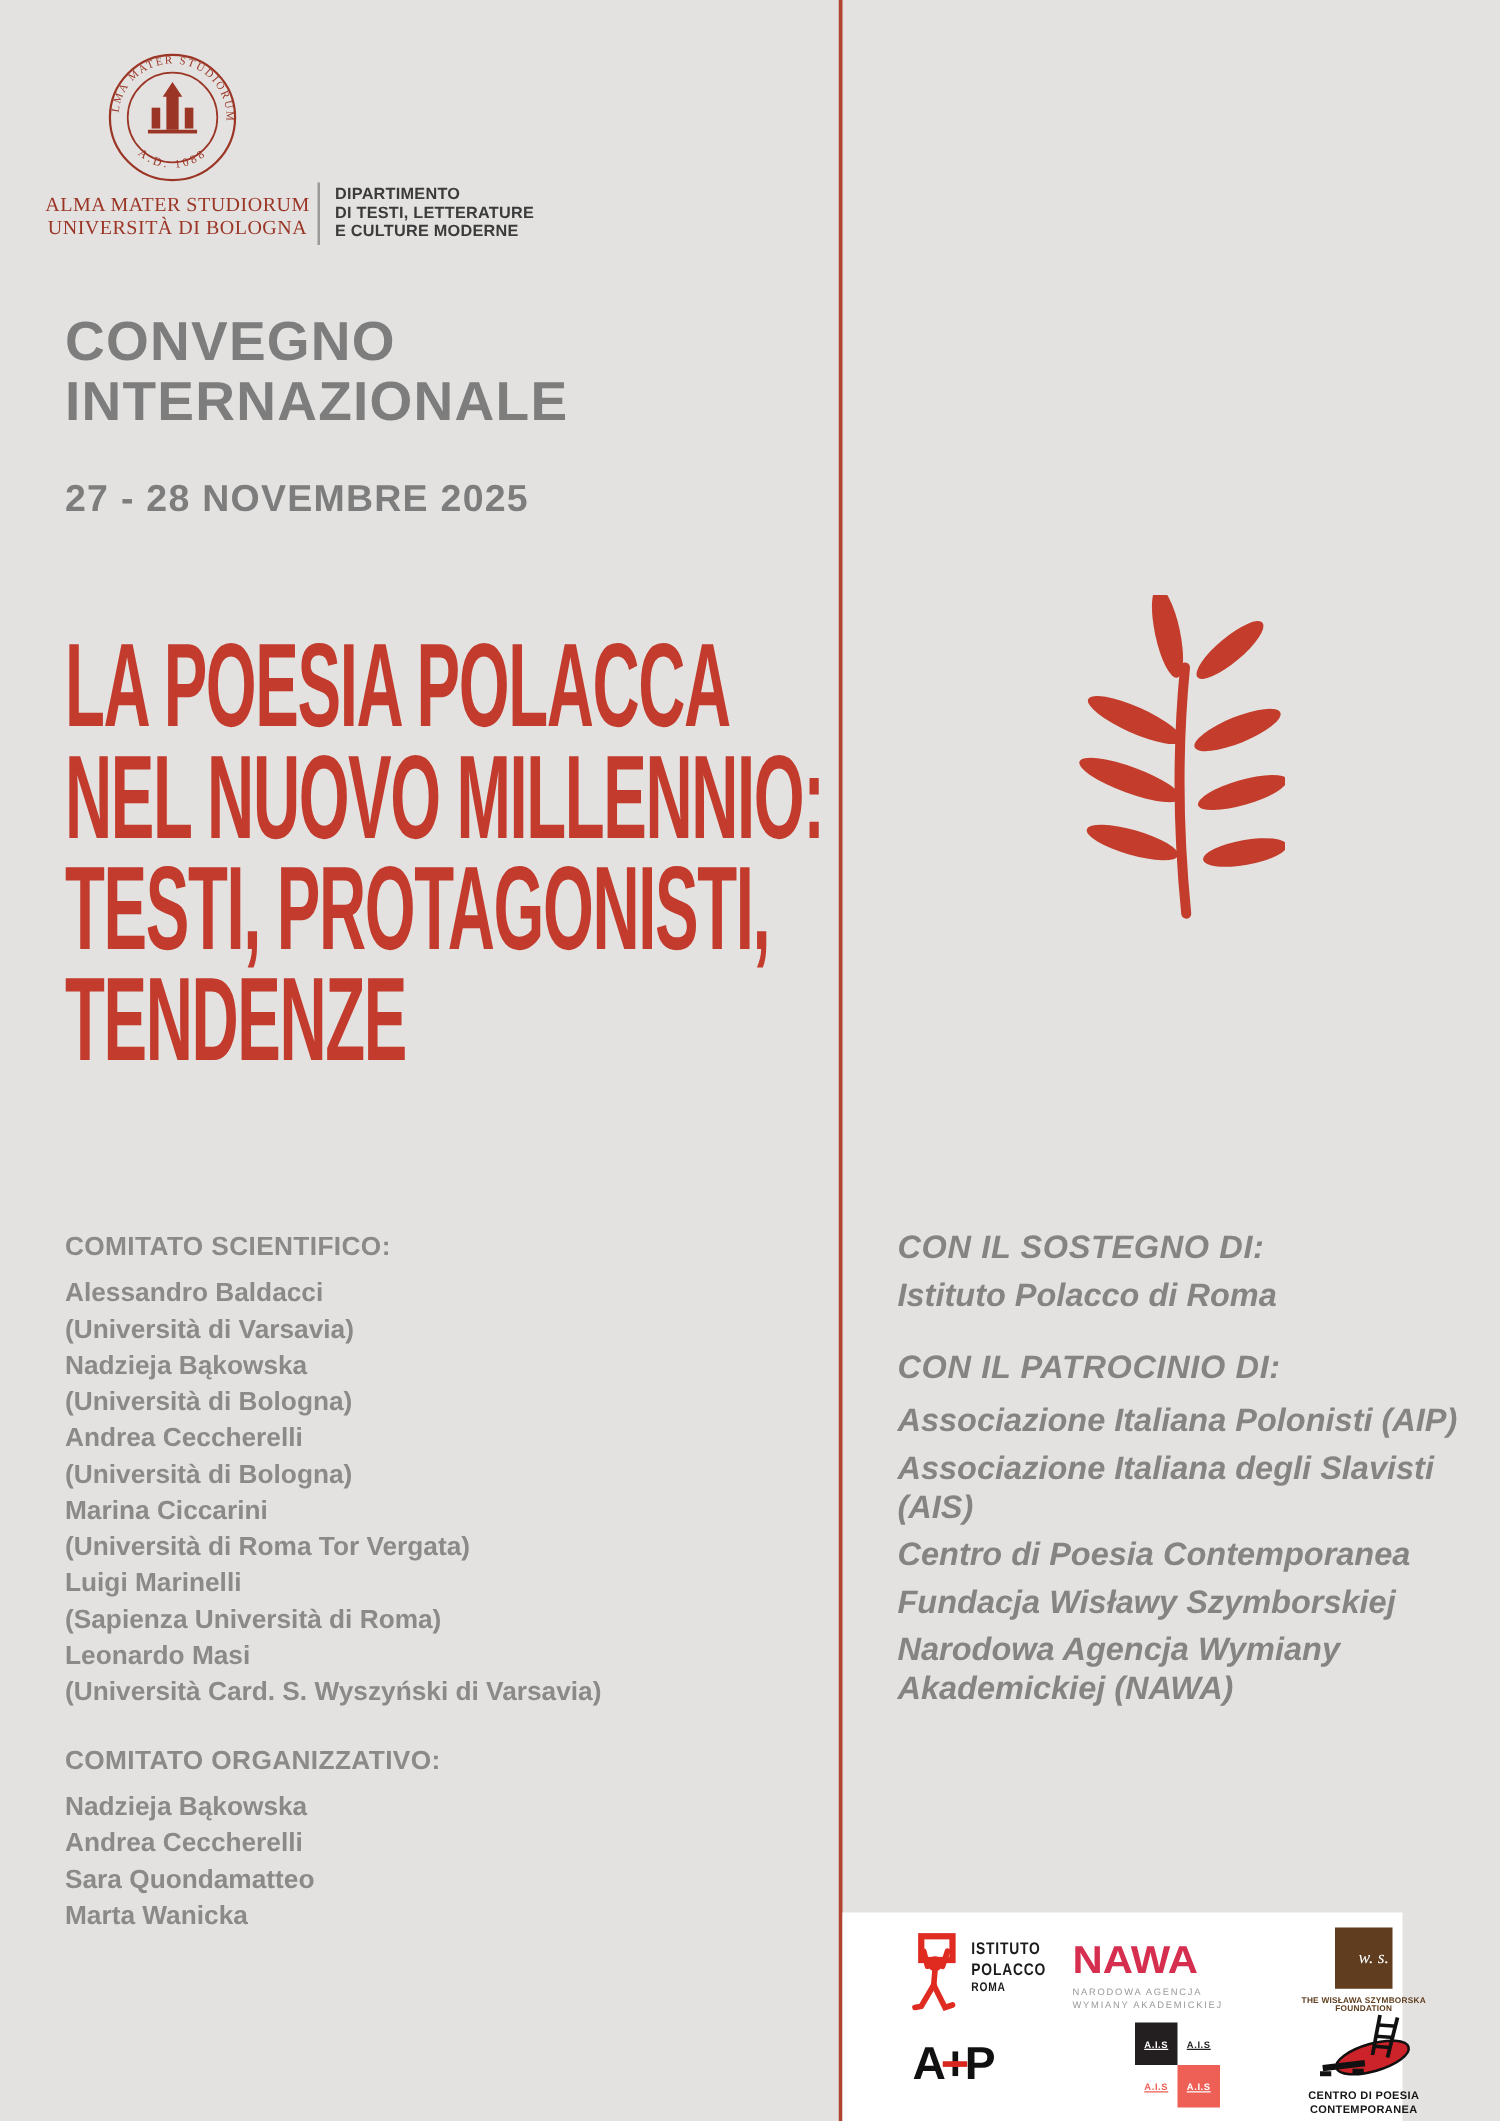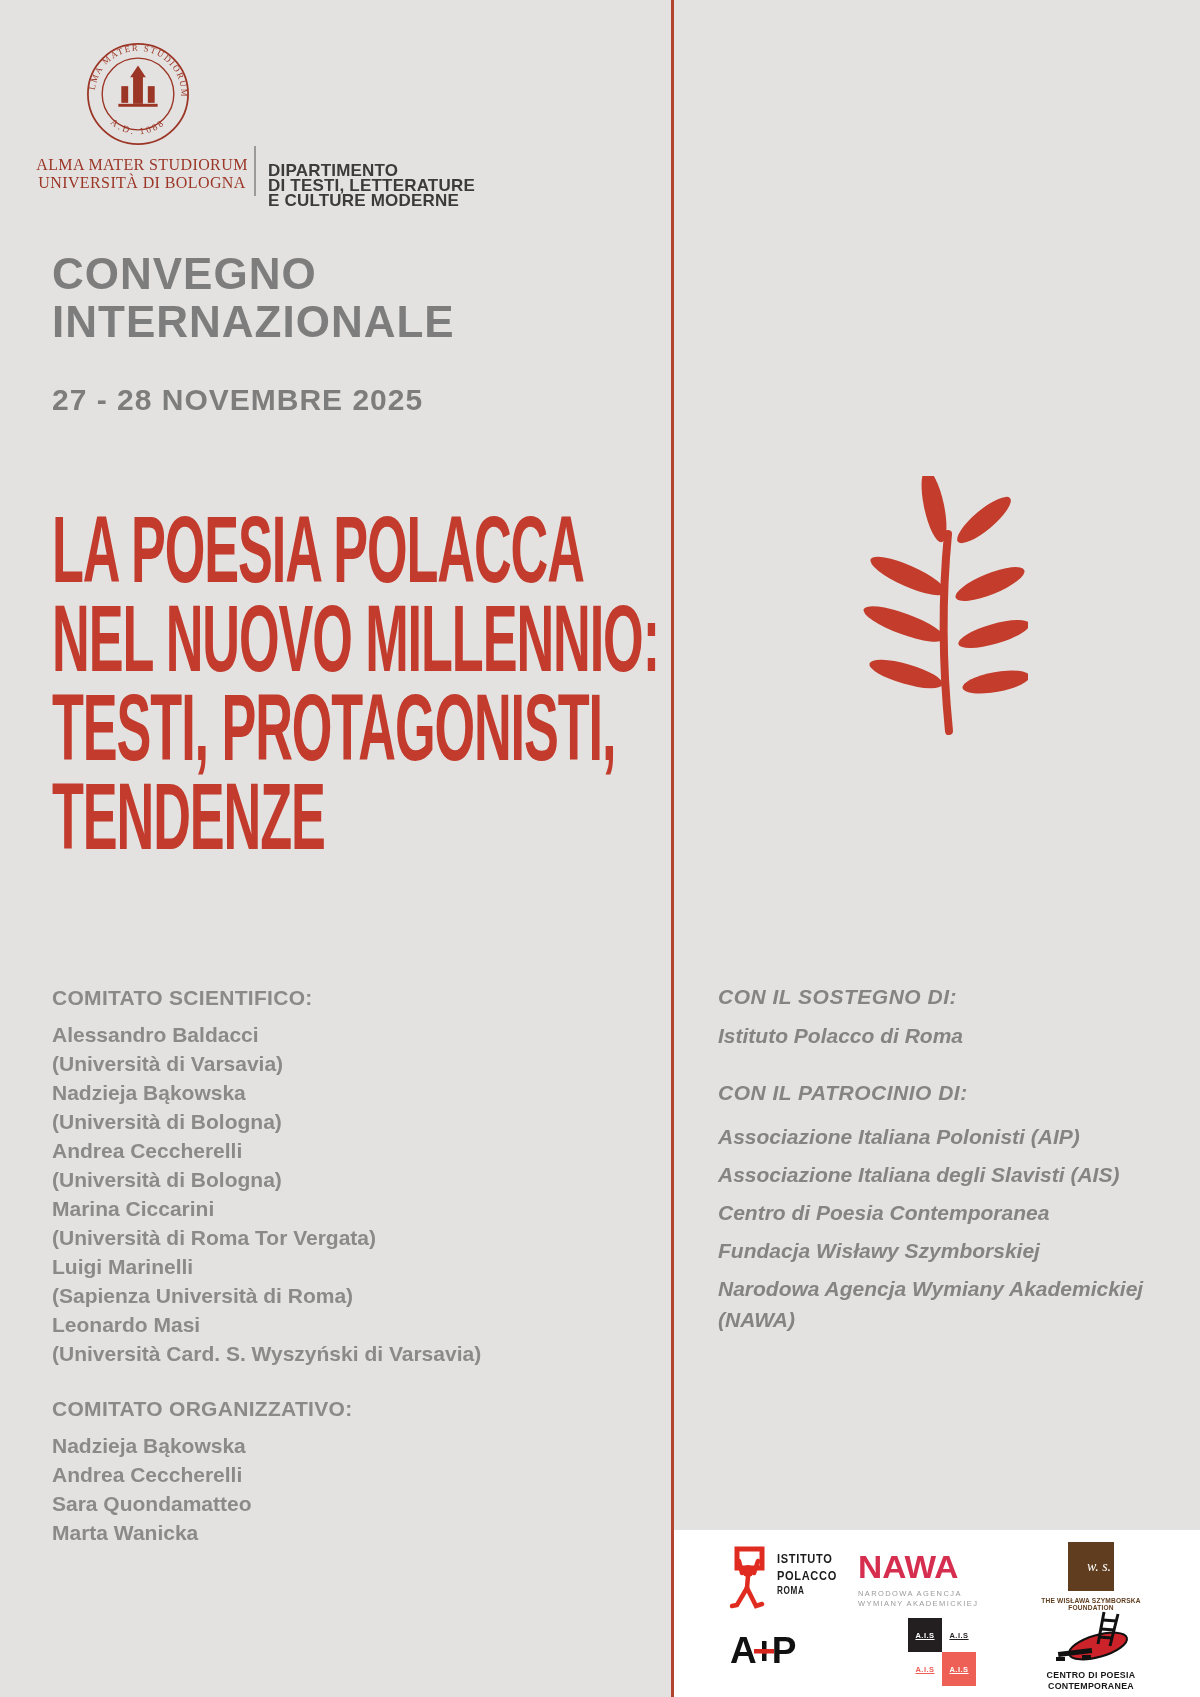--- a/index.html
+++ b/index.html
@@ -20,48 +20,48 @@
   #poster{position:relative;width:1200px;height:1697px;margin:0 auto;background:var(--bg);overflow:hidden;}
 
   
   .vline{position:absolute;left:671px;top:0;width:3px;height:1697px;background:var(--divider);}
 
   
   .seal{position:absolute;left:84px;top:40px;}
   .uni-name{position:absolute;left:28px;top:156px;width:228px;text-align:center;
     font-family:"Liberation Serif",serif;color:var(--seal);font-size:16px;line-height:17.5px;letter-spacing:.4px;}
   .hdr-divider{position:absolute;left:254px;top:146px;width:2px;height:50px;background:#9a9a98;}
-  .dept{position:absolute;left:268px;top:147px;color:var(--dark);font-weight:700;font-size:17px;line-height:15px;letter-spacing:.2px;margin-top:16px;}
+  .dept{position:absolute;left:268px;top:147px;color:var(--dark);font-weight:700;font-size:13px;line-height:15px;letter-spacing:.2px;}
 
   
   .kind{position:absolute;left:52px;top:250px;color:var(--gray-head);font-weight:800;font-size:44px;line-height:48px;letter-spacing:1px;}
   .date{position:absolute;left:52px;top:383px;color:var(--gray-head);font-weight:800;font-size:30px;letter-spacing:1px;}
 
   
   .title{position:absolute;left:52px;top:505px;}
   .title div{font-size:95px;line-height:89px;font-weight:700;color:var(--red);
     white-space:nowrap;letter-spacing:-2px;transform:scaleX(.55);transform-origin:0 0;}
 
   .leaf{position:absolute;left:848px;top:476px;}
 
   
   .committees{position:absolute;left:52px;top:983px;width:585px;color:var(--gray-text);font-weight:700;font-size:21px;line-height:29px;}
   .committees .heading{margin-bottom:8px;letter-spacing:.3px;}
   .committees .org-heading{margin-top:26px;margin-bottom:8px;letter-spacing:.3px;}
 
   
   .rightcol{position:absolute;left:718px;top:982px;width:478px;color:var(--gray-italic);
-    font-weight:700;font-style:italic;font-size:21px;}
+    font-weight:700;font-style:italic;font-size:26px;}
   .rightcol .heading{line-height:30px;letter-spacing:.5px;}
   .rightcol .support-item{line-height:30px;margin-top:9px;margin-bottom:27px;}
   .rightcol .patro-items{margin-top:13px;}
   .rightcol .patro-items div{line-height:31px;margin-bottom:7px;}
 
   
-  .logobox{position:absolute;left:674px;top:1530px;width:526px;height:167px;background:#ffffff;}
+  .logobox{position:absolute;left:674px;top:1530px;width:448px;height:167px;background:#ffffff;}
   .ip-logo{position:absolute;left:54px;top:16px;display:flex;align-items:flex-start;}
   .ip-text{margin-left:9px;margin-top:4px;color:#1b1b1b;font-weight:700;letter-spacing:.8px;transform:scaleX(.82);transform-origin:0 0;}
   .ip-text .l1{font-size:13.5px;line-height:17px;}
   .ip-text .l3{font-size:10px;line-height:14px;}
   .nawa{position:absolute;left:184px;top:20px;width:150px;}
   .nawa-word{font-size:31px;font-weight:900;color:var(--nawa);letter-spacing:0;transform:scaleX(1.08);transform-origin:0 0;display:inline-block;}
   .nawa-sub{margin-top:3px;font-size:7.5px;font-weight:400;color:#9a9a9a;letter-spacing:1.4px;line-height:10px;font-style:normal;}
   .ws{position:absolute;left:348px;top:12px;width:138px;text-align:center;}
   .ws-box{width:46px;height:49px;background:var(--brown);margin:0 auto;display:flex;align-items:center;justify-content:center;padding-left:16px;}
   .ws-mono{color:#fff;font-family:"Liberation Serif",serif;font-style:italic;font-size:14px;}

